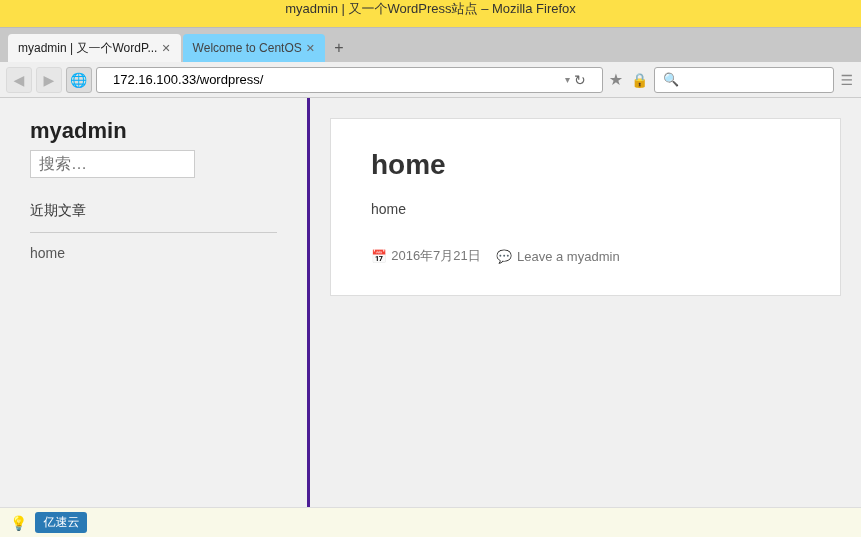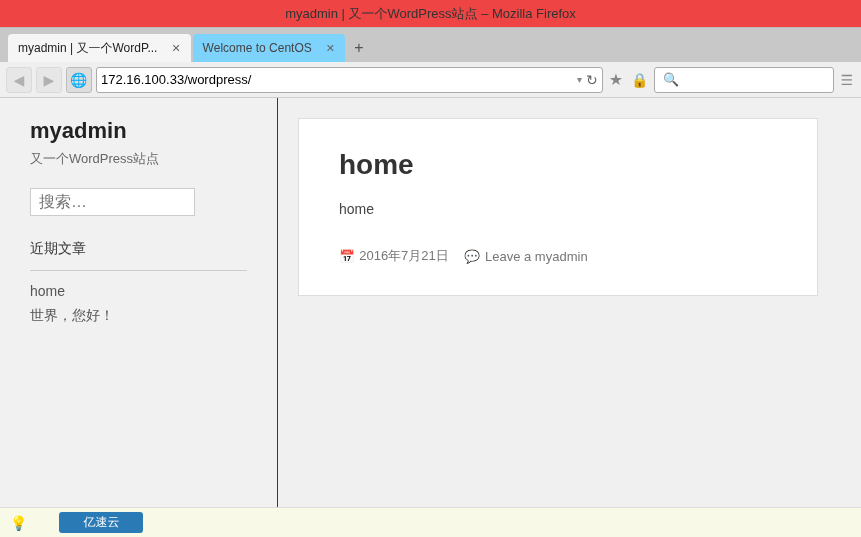--- a/index.html
+++ b/index.html
@@ -1,44 +1,43 @@
 <!DOCTYPE html>
 <html><head>
   <meta charset="utf-8">
   <style>
     * { margin: 0; padding: 0; box-sizing: border-box; }
     body { font-family: Arial, sans-serif; font-size: 14px; background: #d3d3d3; width: 861px; height: 537px; overflow: hidden; }
 
     
     .title-bar {
-      background: #ef4444;
+      background: #fde047;
       height: 28px;
       display: flex;
-      align-items: center;
       justify-content: center;
       font-size: 13px;
       color: #333;
       border-bottom: 1px solid #bbb;
     }
 
     
     .tab-bar {
       background: #c8c8c8;
       height: 34px;
       display: flex;
       align-items: flex-end;
       padding-left: 8px;
       gap: 2px;
     }
     .tab {
       height: 28px;
       padding: 0 10px;
       display: flex;
       align-items: center;
-      gap: 10px;
+      gap: 0;
       font-size: 12px;
       border-radius: 4px 4px 0 0;
       cursor: pointer;
       white-space: nowrap;
       max-width: 200px;
       overflow: hidden;
       text-overflow: ellipsis;
     }
     .tab.active {
       background: #f5f5f5;
@@ -88,21 +87,21 @@
       cursor: pointer;
       font-size: 14px;
       color: #555;
     }
     .nav-btn.disabled { opacity: 0.4; cursor: default; }
     .url-bar {
       flex: 1;
       height: 26px;
       border: 1px solid #aaa;
       border-radius: 3px;
-      padding: 0 4px;
+      padding: 0 16px;
       font-size: 13px;
       background: white;
       display: flex;
       align-items: center;
       position: relative;
     }
     .url-bar-input {
       flex: 1;
       border: none;
       outline: none;
@@ -146,24 +145,24 @@
 
     
     .page-content {
       display: flex;
       height: calc(537px - 28px - 34px - 36px - 30px);
       background: #f0f0f0;
     }
 
     
     .sidebar {
-      width: 278px;
+      width: 310px;
       background: #f1f1f1;
       padding: 20px 30px;
-      border-right: 1px solid #4c1d95;
+      border-right: 3px solid #4c1d95;
       overflow-y: auto;
     }
     .site-title {
       font-size: 22px;
       font-weight: bold;
       color: #222;
       margin-bottom: 6px;
     }
     .site-tagline {
       font-size: 13px;
@@ -250,28 +249,27 @@
       color: #444;
       position: fixed;
       bottom: 0;
       width: 861px;
     }
     .notification-icon { font-size: 14px; }
     .notification-text { flex: 1; }
     .yisu-badge {
       background: #2a7ab5;
       color: white;
-      padding: 2px 24px;
+      padding: 2px 8px;
       border-radius: 3px;
       font-size: 12px;
       display: flex;
       align-items: flex-end;
       gap: 4px;
       cursor: pointer;
-      margin-left: 24px;
     }
   </style>
 </head>
 <body>
 
 <div class="title-bar">
   <span>myadmin | 又一个WordPress站点 – Mozilla Firefox</span>
 </div>
 
 <div class="tab-bar">
@@ -308,29 +306,27 @@
   <div class="search-bar">
     <span class="search-icon-small">🔍</span>
   </div>
   <span class="nav-menu">☰</span>
 </div>
 
 <div class="page-content">
 
   <div class="sidebar">
     <div class="site-title">myadmin</div>
-    <div class="site-tagline">又一个WordPress站点</div>
     <div class="search-widget">
       <input type="text" placeholder="搜索…" style="">
     </div>
     <div class="widget-title">近期文章</div>
     <hr class="divider">
     <ul class="post-list">
       <li>home</li>
-      <li>世界，您好！</li>
     </ul>
   </div>
 
   <div class="main-content">
     <div class="post-card">
       <div class="post-title">home</div>
       <div class="post-body">home</div>
       <div class="post-meta">
         <div class="post-meta-date">
           <span>📅</span>

